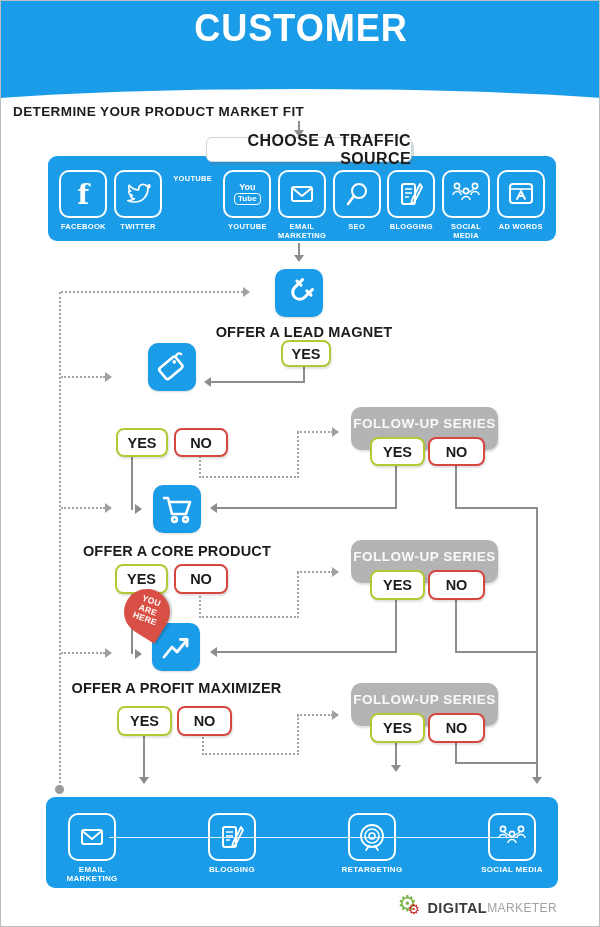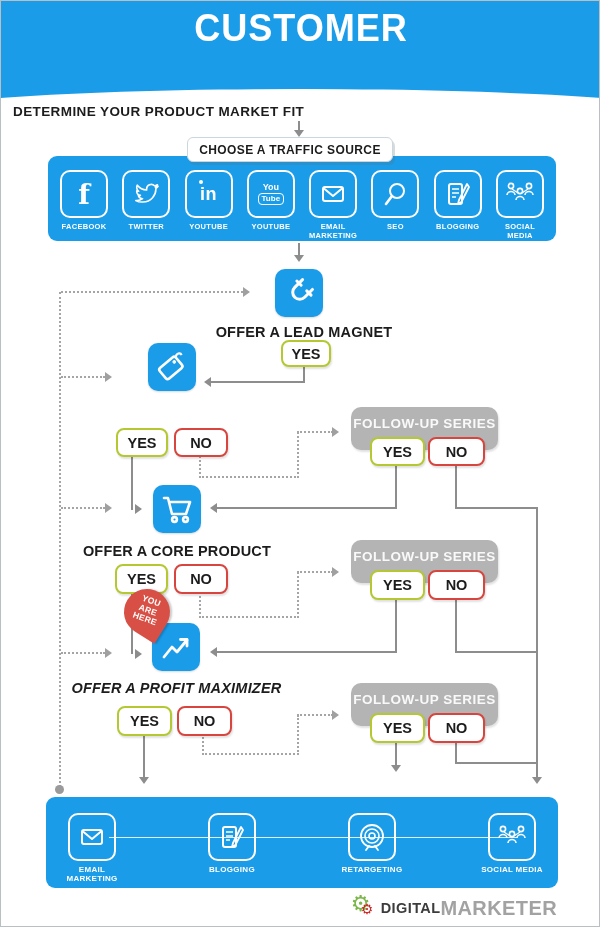--- a/index.html
+++ b/index.html
@@ -43,21 +43,21 @@
   .pin{position:absolute;left:121px;top:588px;width:52px;height:66px;z-index:8;}
   .pin-blob{position:absolute;left:2px;top:0;width:46px;height:46px;background:var(--pin);border-radius:50% 50% 50% 0;transform:rotate(-58deg);box-shadow:1px 2px 2px rgba(0,0,0,.2);}
   .pin-text{position:absolute;left:4px;top:7px;width:44px;text-align:center;color:#fff;font-size:8.5px;font-weight:800;line-height:9.5px;transform:rotate(20deg);letter-spacing:.3px;}
 
   
   .logo{position:absolute;right:42px;top:894px;display:flex;align-items:center;z-index:5;}
   .gearwrap{position:relative;width:26px;height:26px;margin-right:2px;}
   .gear1{position:absolute;left:-2px;top:-4px;font-size:22px;color:#7ab648;}
   .gear2{position:absolute;left:8px;top:6px;font-size:14px;color:#cc2a27;}
   .logo-bold{font-size:14.5px;font-weight:800;color:#3c3c3c;letter-spacing:.4px;}
-  .logo-light{font-size:20px;font-weight:700;color:#a2a2a2;letter-spacing:.4px;}
+  .logo-light{font-size:12px;font-weight:400;color:#a2a2a2;letter-spacing:.4px;}
 
   svg{display:block;}
   .conn{position:absolute;height:1px;background:rgba(255,255,255,.85);z-index:4;}
   .yt-you{color:#fff;font-weight:800;font-size:9px;line-height:9px;text-align:center;}
   .yt-tube{color:#fff;font-weight:800;font-size:8px;line-height:10px;border:1.5px solid #fff;border-radius:4px;padding:0 3px;margin-top:1px;}
   .fb-f{color:#fff;font-weight:800;font-size:27px;line-height:27px;font-family:"DejaVu Serif",serif;}
   .li-in{color:#fff;font-weight:800;font-size:18px;letter-spacing:.5px;}
 </style>
 </head>
 <body>
@@ -122,42 +122,38 @@
   <div class="dv" style="left:296px;top:571px;height:46px;"></div>
   <div class="dh" style="left:296px;top:570px;width:36px;"></div>
   <div class="ar r" style="left:331px;top:566px;border-left-color:#a0a0a0;"></div>
 
   <div class="dv" style="left:201px;top:733px;height:21px;"></div>
   <div class="dh" style="left:201px;top:752px;width:97px;"></div>
   <div class="dv" style="left:296px;top:714px;height:40px;"></div>
   <div class="dh" style="left:296px;top:713px;width:36px;"></div>
   <div class="ar r" style="left:331px;top:709px;border-left-color:#a0a0a0;"></div>
 
-  <div class="stepbox" style="left:186px;top:136px;width:204px;height:23px;font-size:12px;">CHOOSE A TRAFFIC SOURCE</div>
+  <div class="stepbox" style="left:205px;top:136px;width:204px;height:23px;font-size:16px;text-align:right;">CHOOSE A TRAFFIC SOURCE</div>
   <div class="bluebar" style="left:47px;top:155px;width:508px;height:85px;">
     <div class="cells" style="top:14px;padding:0 8px;">
       <div class="cell">
         <div class="isq">
             <span class="fb-f">f</span>
           </div>
         <div class="ilabel">FACEBOOK</div>
       </div>
       <div class="cell">
         <div class="isq">
           <svg width="30" height="30" viewBox="0 0 30 30">
               <path d="M27 7.5c-.8.4-1.7.6-2.6.8 1-.6 1.7-1.5 2-2.6-.9.5-1.9.9-2.9 1.1A4.6 4.6 0 0 0 15.6 10c0 .4 0 .7.1 1-3.8-.2-7.2-2-9.4-4.8-.4.7-.6 1.5-.6 2.3 0 1.6.8 3 2 3.8-.7 0-1.4-.2-2-.5v.1c0 2.2 1.6 4.1 3.7 4.5-.4.1-.8.2-1.2.2l-.9-.1c.6 1.8 2.3 3.2 4.3 3.2a9.3 9.3 0 0 1-6.8 1.9A13 13 0 0 0 11.9 23c8.4 0 13-7 13-13v-.6c.9-.6 1.6-1.4 2.1-2.3z" fill="none" stroke="#fff" stroke-width="1.6" stroke-linejoin="round"></path>
             </svg>
         </div>
         <div class="ilabel">TWITTER</div>
       </div>
       <div class="cell">
-        <div class="isq">
-            <span class="li-in">in</span>
-            <span style="position:absolute;top:8px;left:12px;width:4px;height:4px;border-radius:50%;background:#fff;"></span>
-          </div>
         <div class="ilabel">YOUTUBE</div>
       </div>
       <div class="cell">
         <div class="isq">
           <div style="display:flex;flex-direction:column;align-items:center;">
             <span class="yt-you">You</span>
             <span class="yt-tube">Tube</span>
           </div>
         </div>
         <div class="ilabel">YOUTUBE</div>
@@ -194,20 +190,30 @@
         <div class="isq">
           <svg width="34" height="34" viewBox="0 0 34 34">
               <circle cx="8" cy="9" r="2.6" fill="none" stroke="#fff" stroke-width="1.6"></circle>
               <circle cx="26" cy="9" r="2.6" fill="none" stroke="#fff" stroke-width="1.6"></circle>
               <circle cx="17" cy="14" r="2.6" fill="none" stroke="#fff" stroke-width="1.6"></circle>
               <path d="M4 18c0-2 2-3.5 4-3.5S12 16 12 18M22 18c0-2 2-3.5 4-3.5S30 16 30 18M13 23c0-2 2-3.5 4-3.5s4 1.5 4 3.5" fill="none" stroke="#fff" stroke-width="1.6"></path>
               <path d="M9 12l6 4M25 12l-6 4" stroke="#fff" stroke-width="1.2"></path>
             </svg>
         </div>
         <div class="ilabel">SOCIAL MEDIA</div>
+      </div>
+      <div class="cell">
+        <div class="isq">
+          <svg width="32" height="32" viewBox="0 0 32 32">
+              <rect x="5" y="6" width="22" height="19" rx="3" fill="none" stroke="#fff" stroke-width="2"></rect>
+              <path d="M5 11h22" stroke="#fff" stroke-width="1.6"></path>
+              <path d="M12 21l4-8 4 8M13.6 18h4.8" fill="none" stroke="#fff" stroke-width="1.8" stroke-linecap="round"></path>
+            </svg>
+        </div>
+        <div class="ilabel">AD WORDS</div>
       </div>
     </div>
   </div>
 
   <div class="tile" style="left:274px;top:268px;">
     <svg width="48" height="48" viewBox="0 0 48 48">
         <g transform="rotate(45 24 24)" fill="none" stroke="#fff" stroke-width="3" stroke-linecap="round">
           <path d="M17 12v11a7 7 0 0 0 14 0V12"></path>
           <path d="M14 17h6M28 17h6"></path>
         </g>
@@ -263,21 +269,21 @@
   </div>
 
   <div class="tile" style="left:151px;top:622px;">
     <svg width="48" height="48" viewBox="0 0 48 48">
         <g fill="none" stroke="#fff" stroke-width="2.8" stroke-linecap="round" stroke-linejoin="round">
           <path d="M12 34l8-10 5 5 10-12"></path>
           <path d="M28.5 16.5H35V23"></path>
         </g>
       </svg>
   </div>
-  <div class="flabel" style="left:63px;top:679px;width:225px;font-style:italic;">OFFER A PROFIT MAXIMIZER</div>
+  <div class="flabel" style="left:63px;top:679px;width:225px;">OFFER A PROFIT MAXIMIZER</div>
   <div class="yn yes" style="left:116px;top:705px;width:51px;height:26px;">YES</div>
   <div class="yn no" style="left:176px;top:705px;width:51px;height:26px;">NO</div>
 
   <div class="fubox" style="left:350px;top:682px;">
     <div class="fulabel">FOLLOW-UP SERIES</div>
   </div>
   <div class="yn yes" style="left:369px;top:712px;width:51px;height:26px;">YES</div>
   <div class="yn no" style="left:427px;top:712px;width:53px;height:26px;">NO</div>
 
   <div class="bluebar" style="left:45px;top:796px;width:512px;height:91px;">

